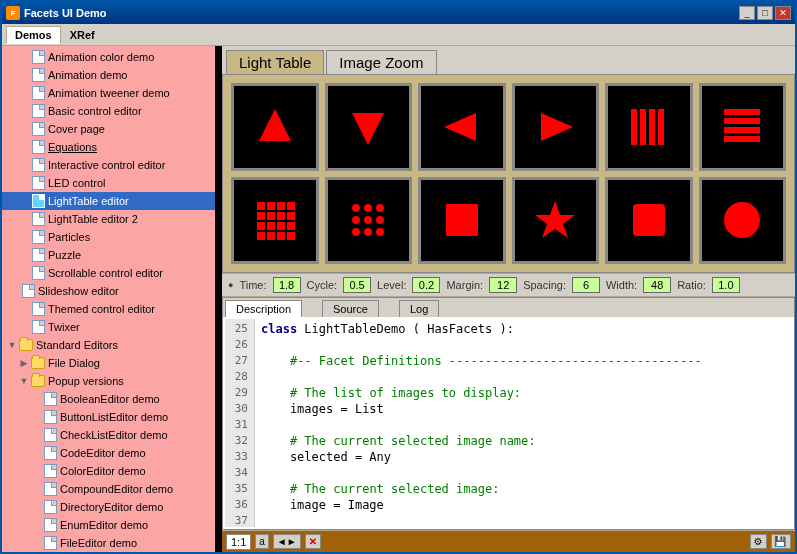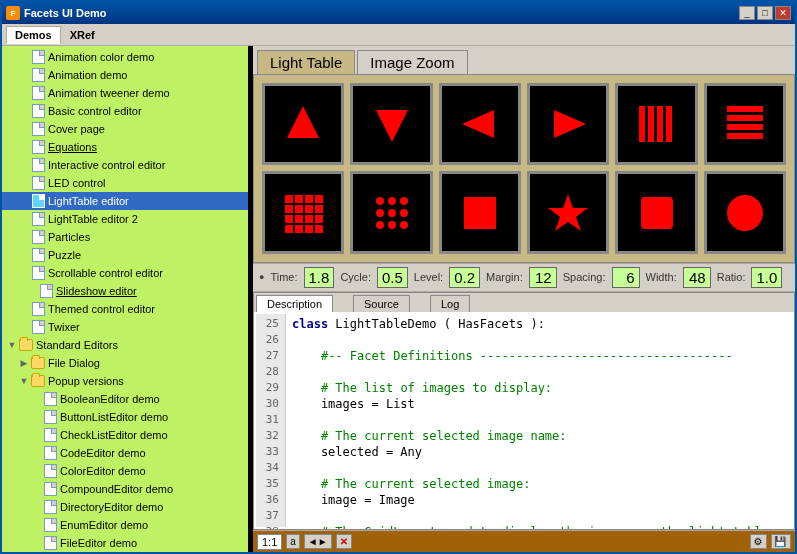--- a/index.html
+++ b/index.html
@@ -14,21 +14,21 @@
     .title-btn { width: 16px; height: 14px; background: #d4d0c8; border: 1px solid #888; font-size: 9px; cursor: pointer; display: flex; align-items: center; justify-content: center; color: #000; }
     .title-btn.close { background: #c0392b; color: white; }
 
     .menu-bar { background: #d4d0c8; border-bottom: 1px solid #b0a898; height: 22px; display: flex; align-items: center; padding: 0 4px; flex-shrink: 0; }
     .menu-tab { padding: 2px 8px; font-size: 11px; cursor: pointer; border: 1px solid transparent; font-weight: bold; }
     .menu-tab.active { background: white; border: 1px solid #b0a898; border-bottom: 1px solid white; }
 
     .main-content { display: flex; flex: 1; overflow: hidden; }
 
     
-    .left-panel { width: 251px; background: #bef264; border-right: 5px solid #000000; overflow-y: auto; flex-shrink: 0; padding: 2px 0; }
+    .left-panel { width: 220px; background: #fca5a5; border-right: 7px solid #000000; overflow-y: auto; flex-shrink: 0; padding: 2px 0; }
     .tree-item { display: flex; align-items: center; padding: 1px 2px 1px 0; cursor: pointer; white-space: nowrap; font-size: 11px; }
     .tree-item.selected { background: #316ac5; color: white; }
     .tree-item.selected .item-icon { filter: brightness(2); }
     .tree-toggle { width: 12px; height: 12px; display: inline-flex; align-items: center; justify-content: center; font-size: 9px; color: #666; flex-shrink: 0; }
     .item-icon { width: 16px; height: 16px; margin-right: 2px; display: inline-flex; align-items: center; justify-content: center; flex-shrink: 0; }
     .icon-page { width: 13px; height: 14px; background: white; border: 1px solid #7a9cc4; position: relative; }
     .icon-page::after { content: ''; position: absolute; top: 0; right: 0; width: 4px; height: 4px; background: #d4d0c8; border-left: 1px solid #7a9cc4; border-bottom: 1px solid #7a9cc4; }
     .icon-folder { width: 14px; height: 12px; background: #ffd966; border: 1px solid #c8a800; border-radius: 0 2px 2px 2px; position: relative; }
     .icon-folder::before { content: ''; position: absolute; top: -3px; left: 0; width: 6px; height: 3px; background: #ffd966; border: 1px solid #c8a800; border-bottom: none; border-radius: 2px 2px 0 0; }
     .item-label { font-size: 11px; }
@@ -42,21 +42,21 @@
     .content-tab.active { background: #c8b885; font-weight: normal; }
 
     
     .light-table-area { background: #c8b885; padding: 8px; flex-shrink: 0; border: 1px solid #888; }
     .lt-grid { display: grid; grid-template-columns: repeat(6, 1fr); gap: 6px; }
     .lt-cell { background: black; border: 3px solid #888; display: flex; align-items: center; justify-content: center; aspect-ratio: 1; cursor: pointer; }
 
     
     .controls-bar { background: #d4d0c8; padding: 3px 6px; display: flex; align-items: center; gap: 6px; font-size: 11px; flex-shrink: 0; border-top: 1px solid #b0a898; border-bottom: 1px solid #b0a898; }
     .ctrl-label { color: #333; }
-    .ctrl-value { background: #c8ff96; border: 1px solid #666; padding: 1px 4px; font-size: 15px; min-width: 28px; text-align: right; }
+    .ctrl-value { background: #c8ff96; border: 1px solid #666; padding: 1px 4px; font-size: 11px; min-width: 28px; text-align: center; }
 
     
     .code-area { flex: 1; display: flex; flex-direction: column; overflow: hidden; background: white; border: 1px solid #888; }
     .code-tabs { display: flex; background: #d4d0c8; padding: 2px 2px 0; gap: 20px; }
     .code-tab { padding: 2px 10px; border: 1px solid #888; background: #d4d0c8; cursor: pointer; font-size: 11px; border-bottom: none; }
     .code-tab.active { background: white; }
     .code-content { flex: 1; overflow: auto; padding: 2px; display: flex; }
     .line-numbers { background: #e8e8e8; padding: 2px 6px; text-align: right; color: #666; font-family: monospace; font-size: 11px; line-height: 16px; border-right: 1px solid #ccc; min-width: 30px; user-select: none; }
     .code-text { padding: 2px 6px; font-family: monospace; font-size: 12px; line-height: 16px; white-space: pre; color: #000; }
     .kw { color: #000080; font-weight: bold; }
@@ -171,21 +171,21 @@
             <div class="icon-page"></div>
           </div>
         <span class="item-label">Puzzle</span>
       </div>
       <div class="tree-item" style="padding-left: 28px;">
         <div class="item-icon">
             <div class="icon-page"></div>
           </div>
         <span class="item-label">Scrollable control editor</span>
       </div>
-      <div class="tree-item" style="padding-left: 36px; text-decoration: underline;">
+      <div class="tree-item" style="padding-left: 18px;">
         <div class="item-icon">
             <div class="icon-page"></div>
           </div>
         <span class="item-label">Slideshow editor</span>
       </div>
       <div class="tree-item" style="padding-left: 28px;">
         <div class="item-icon">
             <div class="icon-page"></div>
           </div>
         <span class="item-label">Themed control editor</span>

